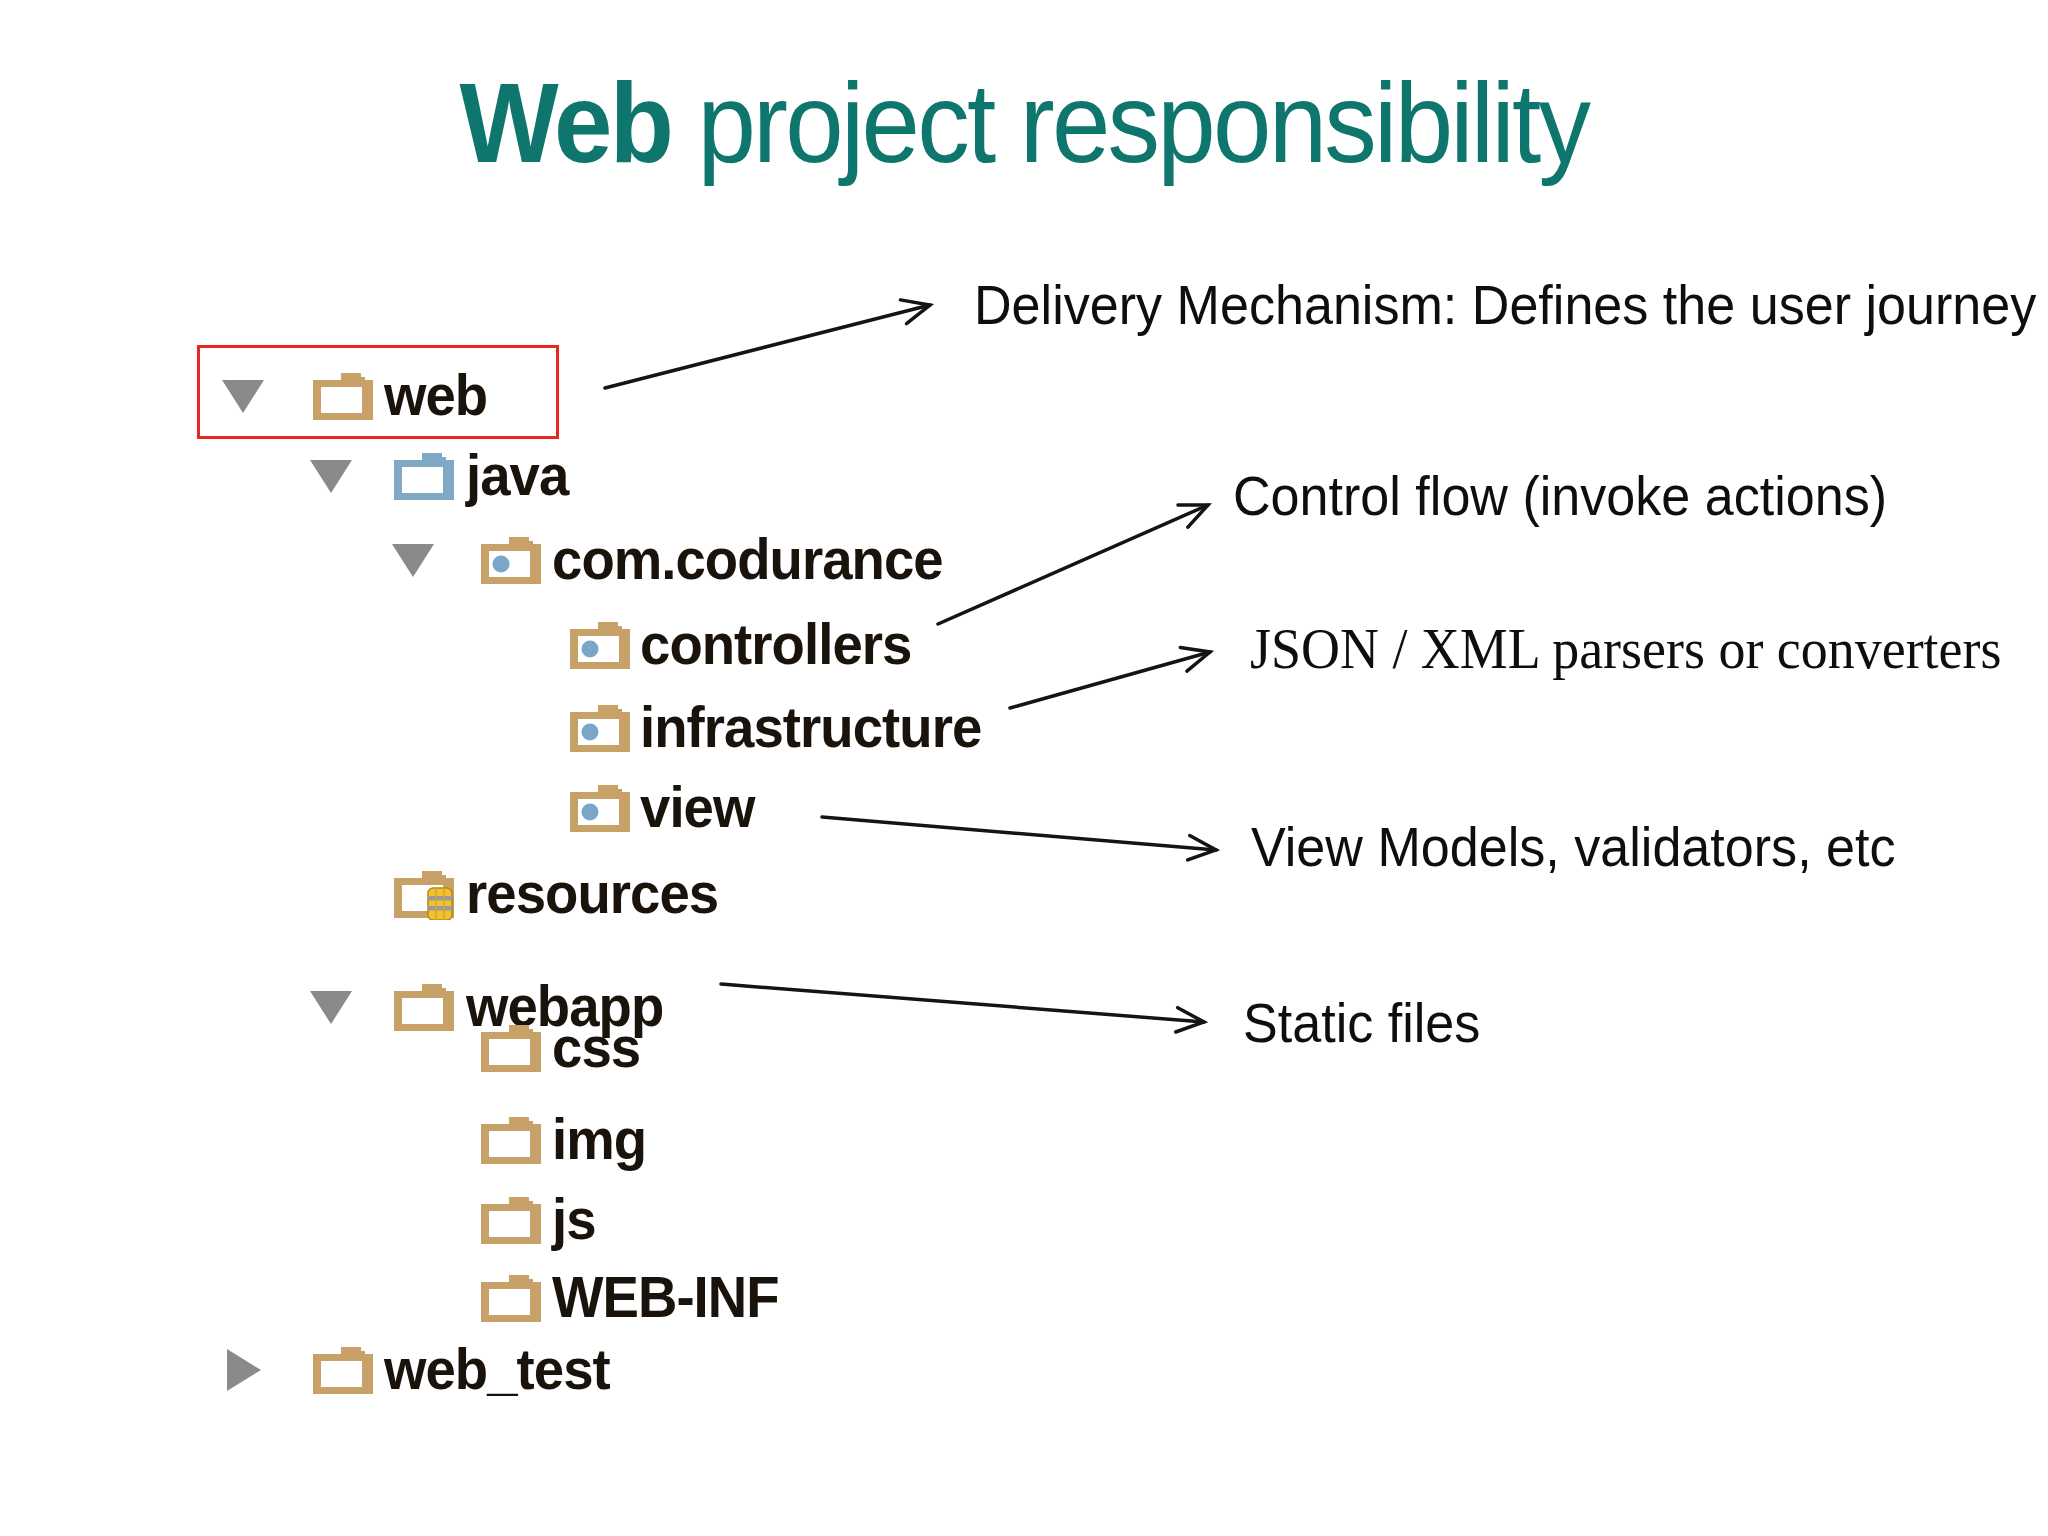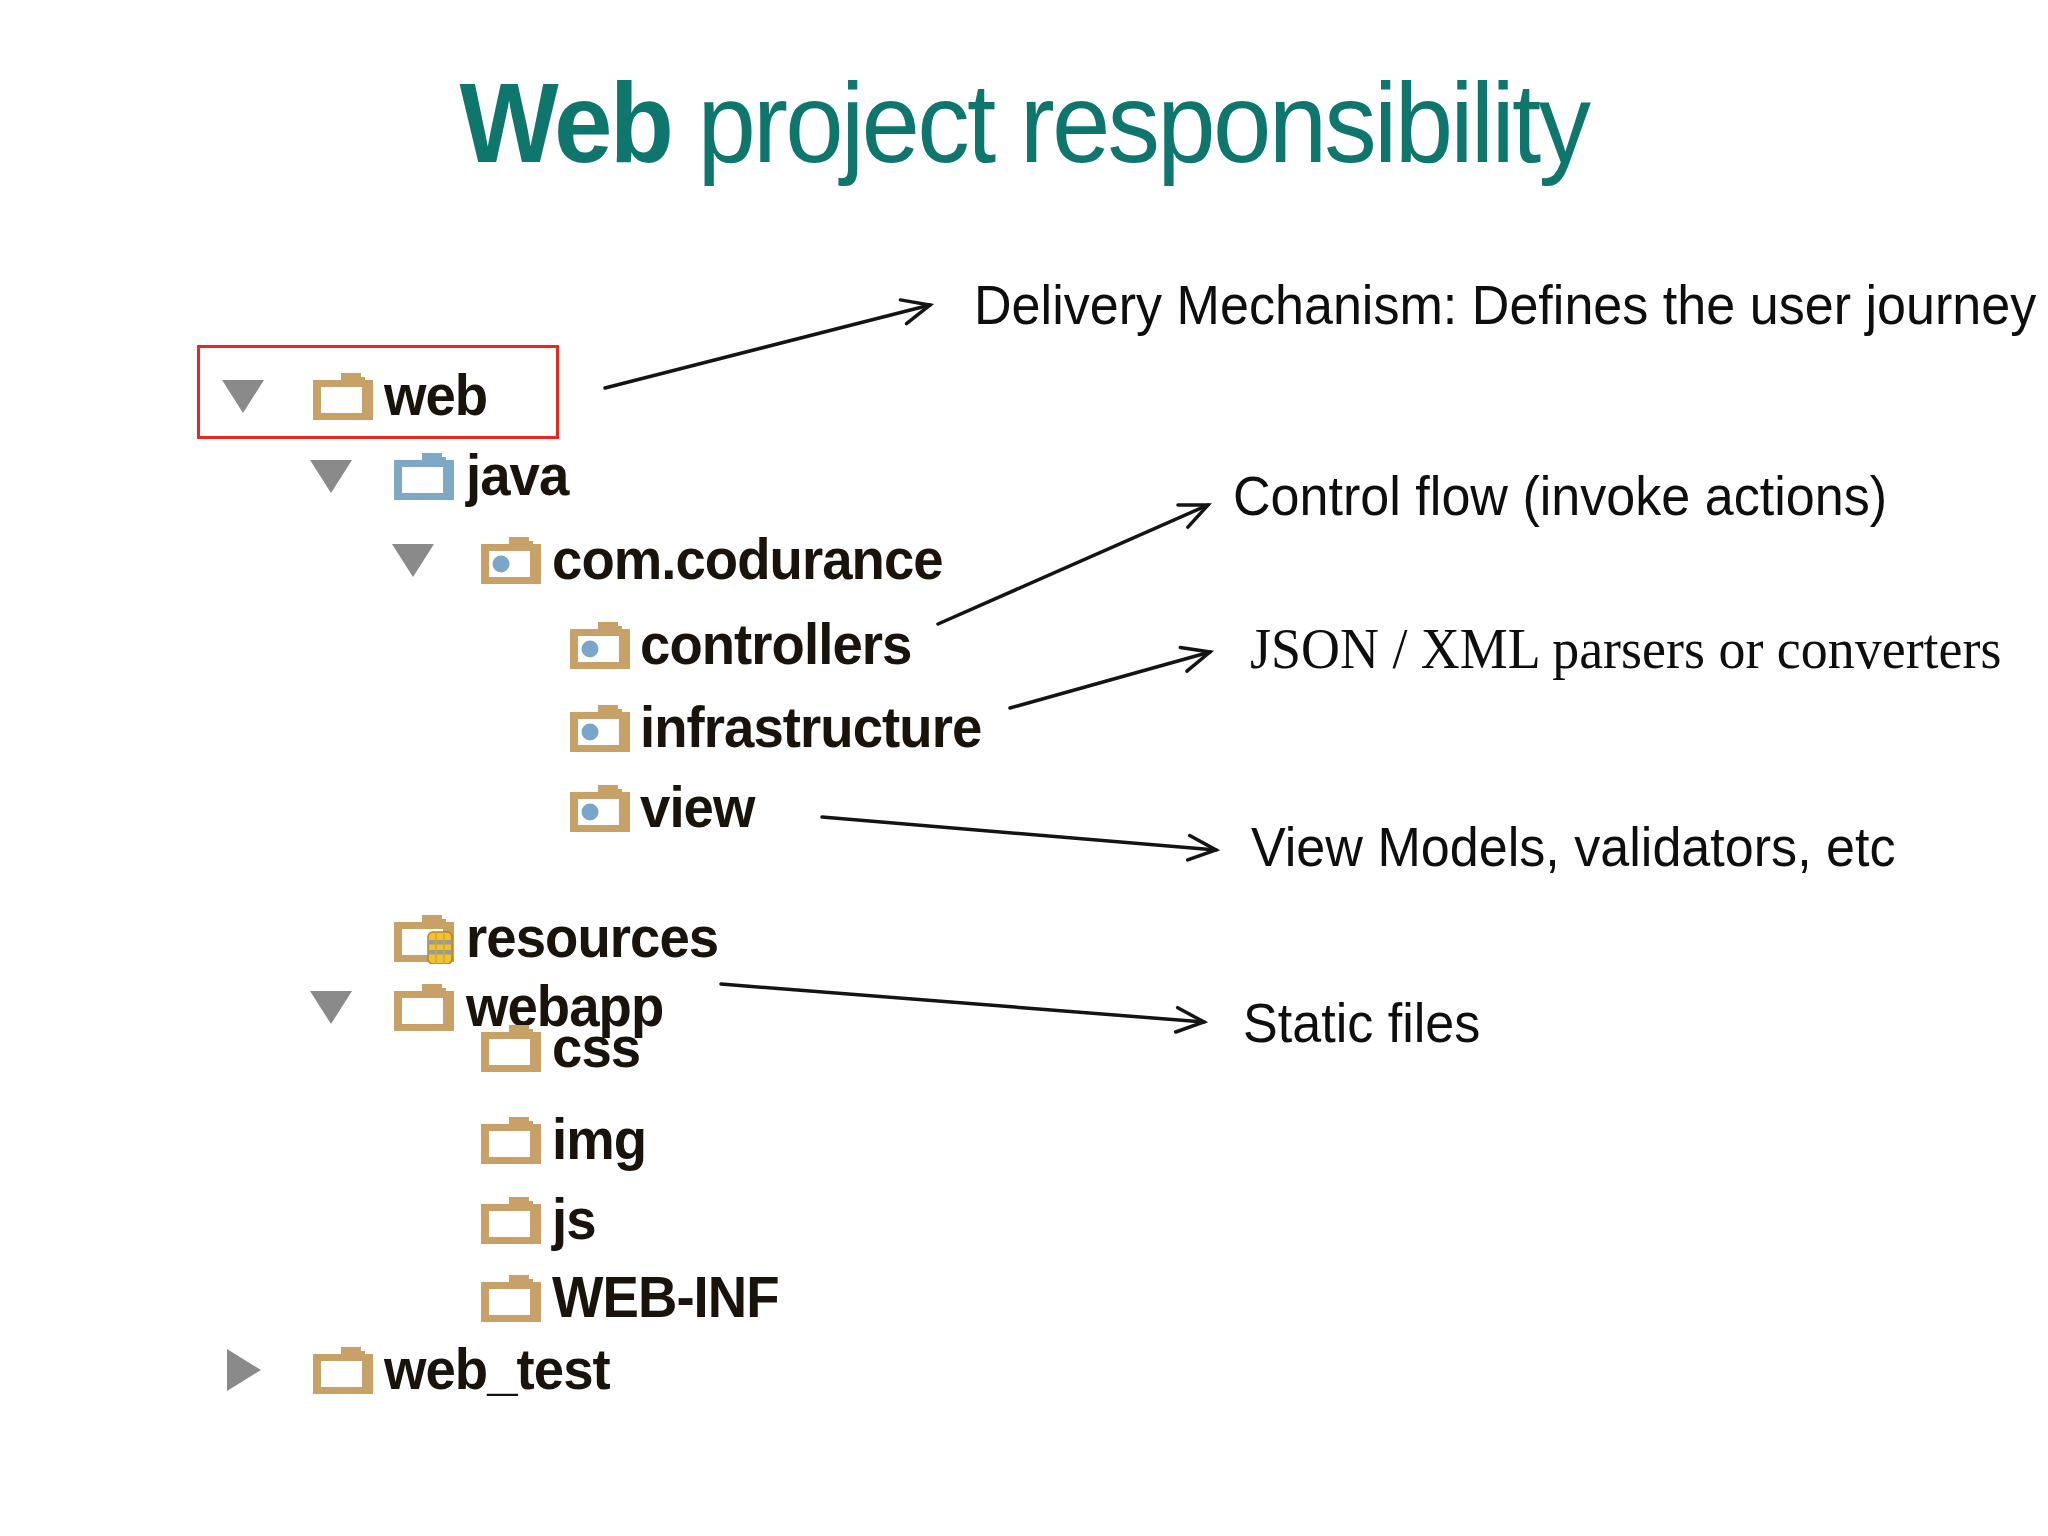--- a/index.html
+++ b/index.html
@@ -84,21 +84,21 @@
         <div class="tree-label" style="left: 640px;">infrastructure</div>
       </div>
       <div class="tree-row" style="top: 768px;">
         <div class="icon" style="left: 568px; top: 14px;"><svg width="64" height="52" viewBox="0 0 64 52">
             <polygon points="2,10 30,10 30,3 50,3 50,7 54,7 54,10 62,10 62,50 2,50" fill="#c7a167"></polygon>
             <rect x="10" y="17" width="41" height="26" fill="#ffffff"></rect>
             <circle cx="22" cy="30" r="8.5" fill="#7ba6c9"></circle>
           </svg></div>
         <div class="tree-label" style="left: 640px;">view</div>
       </div>
-      <div class="tree-row" style="top: 898px;">
+      <div class="tree-row" style="top: 854px;">
         <div class="icon" style="left: 392px; top: 14px;"><svg width="64" height="52" viewBox="0 0 64 52">
             <polygon points="2,10 30,10 30,3 50,3 50,7 54,7 54,10 62,10 62,50 2,50" fill="#c7a167"></polygon>
             <rect x="10" y="17" width="41" height="26" fill="#ffffff"></rect>
             <g>
               <rect x="36" y="20" width="24" height="32" rx="5" fill="#f0c133" stroke="#b8860b" stroke-width="1.5"></rect>
               <rect x="36" y="28" width="24" height="4.5" fill="#9a9a9a"></rect>
               <rect x="36" y="38" width="24" height="4.5" fill="#9a9a9a"></rect>
               <line x1="44" y1="20" x2="44" y2="52" stroke="#d9a820" stroke-width="1.5"></line>
               <line x1="52" y1="20" x2="52" y2="52" stroke="#d9a820" stroke-width="1.5"></line>
             </g>

